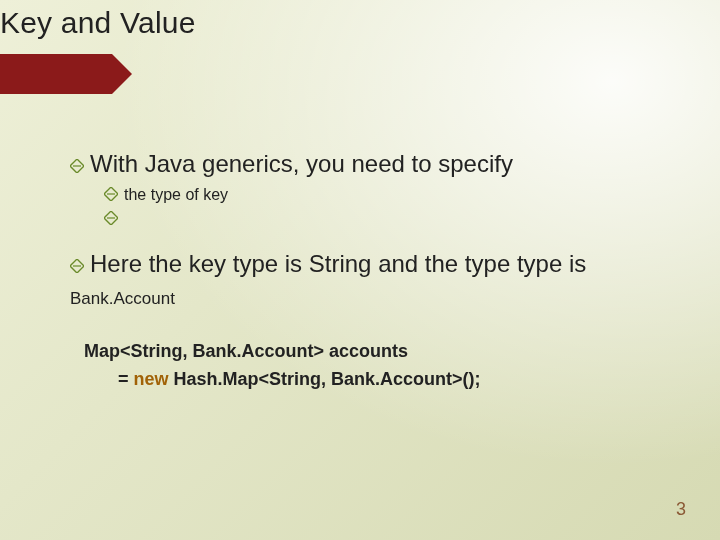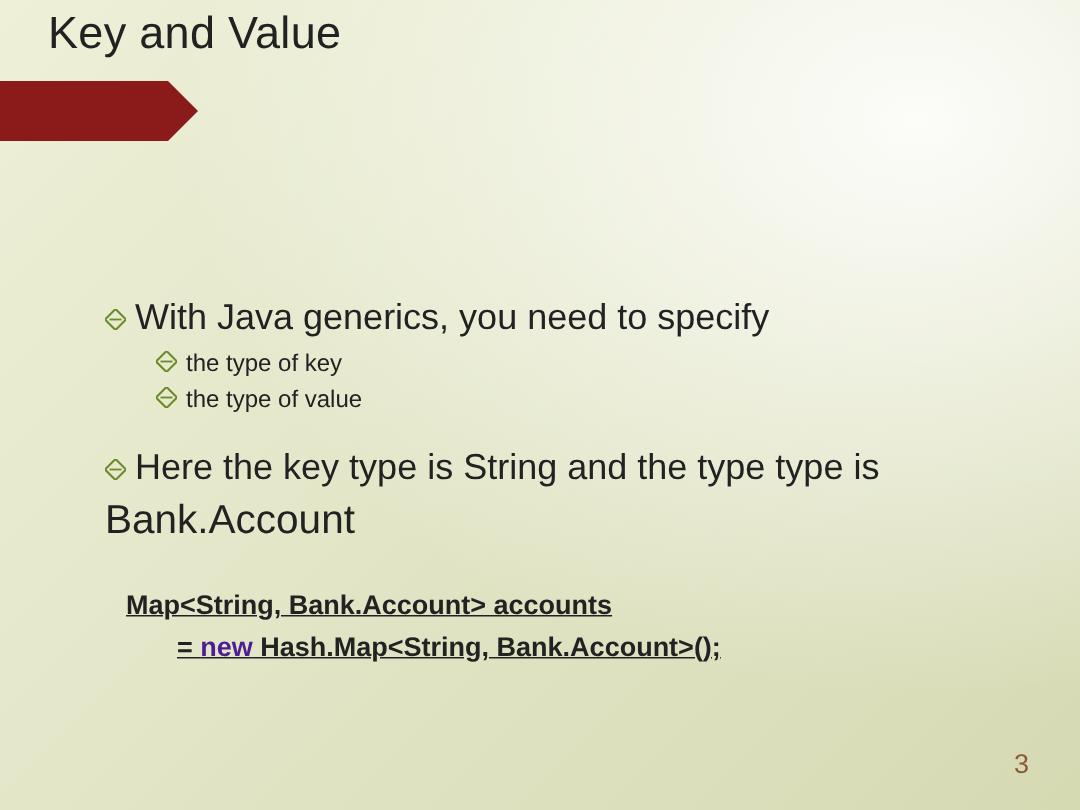--- a/index.html
+++ b/index.html
@@ -9,21 +9,21 @@
       radial-gradient(ellipse 900px 700px at 85% 15%, rgba(255,255,255,0.9) 0%, rgba(255,255,255,0) 55%),
       linear-gradient(135deg, #eef0d8 0%, #e4e7c9 40%, #d6dab3 100%);
     font-family:Arial,Helvetica,sans-serif;
     color:#222;
     position:relative;
     overflow:hidden;
     box-sizing:border-box;
   }
   .title{
     position:absolute;
-    left:32px;top:6px;
+    left:0;top:6px;
     font-size:30px;
     letter-spacing:0.2px;
   }
   .ribbon{
     position:absolute;
     left:0;top:54px;
     width:112px;height:40px;
     background:#8b1a1a;
   }
   .ribbon:after{
@@ -33,45 +33,43 @@
     width:0;height:0;
     border-top:20px solid transparent;
     border-bottom:20px solid transparent;
     border-left:20px solid #8b1a1a;
   }
   .content{
     position:absolute;
     left:70px;top:148px;right:30px;
     font-size:24px;
     line-height:1.35;
-    margin-top:48px;
   }
   .l1{margin:0 0 4px 0}
   .l2{margin:2px 0 2px 34px;font-size:16px}
   .l3{margin:18px 0 2px 0}
   .bullet-icon{
     display:inline-block;
     width:14px;height:14px;
     margin-right:6px;
     position:relative;
     top:1px;
   }
   .bullet-icon svg{display:block}
-  .inline-code{font-size:27px}
+  .inline-code{font-size:17px}
   .codeblock{
     margin-top:26px;
     margin-left:14px;
     font-size:18px;
     font-weight:bold;
     line-height:1.55;
     color:#222;
-    text-decoration:underline;
   }
   .codeblock .line2{margin-left:34px}
-  .kw-new{color:#4c1d95}
+  .kw-new{color:#a16207}
   .pagenum{
     position:absolute;
     right:34px;bottom:20px;
     font-size:18px;
     color:#8b5a36;
   }
 </style>
 </head>
 <body>
 
@@ -98,21 +96,21 @@
         </svg>
     </span><span>the type of key</span>
   </div>
 
   <div class="l2">
     <span class="bullet-icon">
       <svg viewBox="0 0 14 14">
           <polygon points="7,0 14,7 7,14 0,7" fill="none" stroke="#6a8a2a" stroke-width="1.4"></polygon>
           <line x1="3" y1="7" x2="11" y2="7" stroke="#6a8a2a" stroke-width="1.2"></line>
         </svg>
-    </span><span>the type of value</span>
+    </span>
   </div>
 
   <div class="l3">
     <span class="bullet-icon">
       <svg viewBox="0 0 14 14">
           <polygon points="7,0 14,7 7,14 0,7" fill="none" stroke="#6a8a2a" stroke-width="1.4"></polygon>
           <line x1="3" y1="7" x2="11" y2="7" stroke="#6a8a2a" stroke-width="1.2"></line>
         </svg>
     </span><span>Here the key type is String and the type type is </span><span class="inline-code">Bank.Account</span>
   </div>

